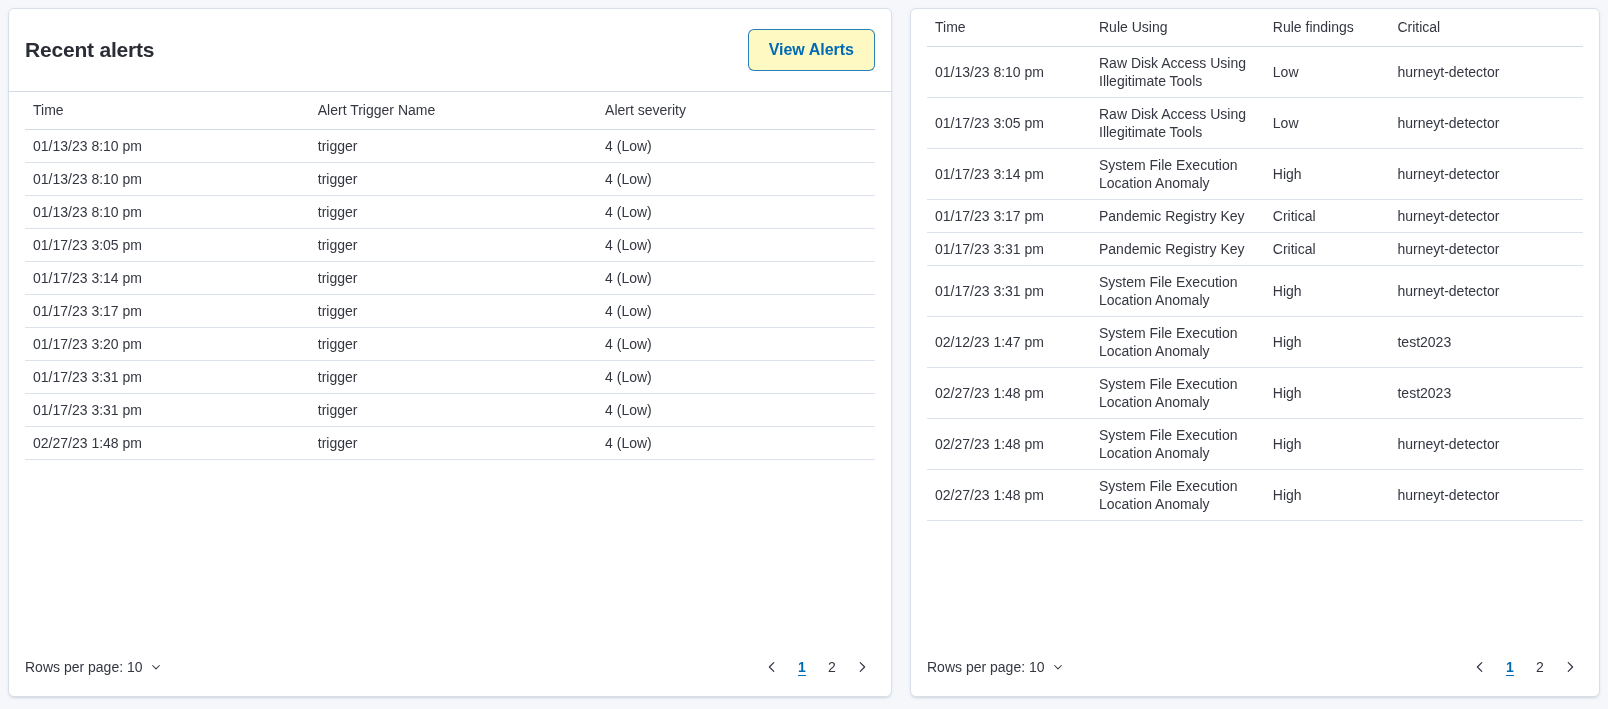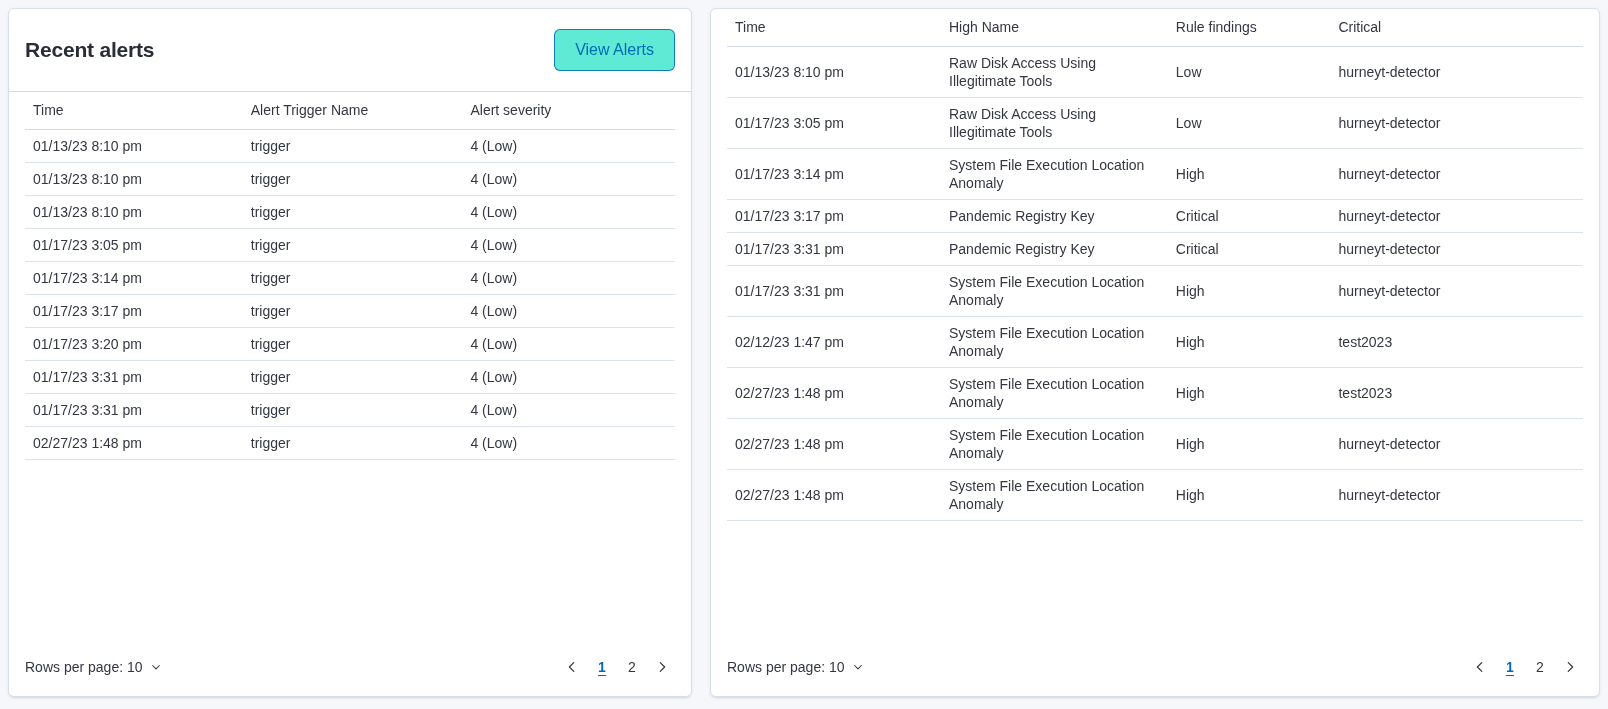--- a/index.html
+++ b/index.html
@@ -13,38 +13,38 @@
   }
   .page { display:flex; gap:18px; padding:8px 8px 12px 8px; height:709px; }
   .panel {
     background:#fff;
     border:1px solid #D9DFE9;
     border-radius:6px;
     box-shadow:0 2px 2px -1px rgba(152,162,179,.3), 0 1px 5px -2px rgba(152,162,179,.3);
     display:flex; flex-direction:column;
     height:689px;
   }
-  .panel-left  { width:684px; flex:none; }
+  .panel-left  { width:884px; flex:none; }
   .panel-right { flex:1; }
   .panel-header {
     display:flex; justify-content:space-between; align-items:center;
     padding:20px 16px;
     border-bottom:1px solid var(--border);
     flex:none;
   }
   .panel-title { font-size:21px; font-weight:600; color:#2B2D36; letter-spacing:-.2px; }
   .eui-btn {
     color:var(--accent);
-    background:#5eead4;
+    background:#fef9c3;
     border:1px solid rgba(0,107,180,.85);
     border-radius:6px;
     height:42px;
     padding:0 20px;
     font-size:16px;
-    font-weight:400;
+    font-weight:700;
     font-family:inherit;
     cursor:pointer;
     white-space:nowrap;
   }
   .panel-body { padding:0 16px; flex:none; }
   table { width:100%; border-collapse:collapse; table-layout:fixed; }
   th {
     text-align:left;
     font-size:14px; font-weight:400; color:var(--text);
     padding:10px 8px;
@@ -196,21 +196,21 @@
       <table>
           <colgroup>
             <col style="width: 25%;">
             <col style="width: 26.5%;">
             <col style="width: 19%;">
             <col style="width: 29.5%;">
           </colgroup>
           <thead>
             <tr>
               <th>Time</th>
-              <th>High Name</th>
+              <th>Rule Using</th>
               <th>Rule findings</th>
               <th>Critical</th>
             </tr>
           </thead>
           <tbody>
             <tr>
               <td>01/13/23 8:10 pm</td>
               <td>Raw Disk Access Using Illegitimate Tools</td>
               <td>Low</td>
               <td>hurneyt-detector</td>

